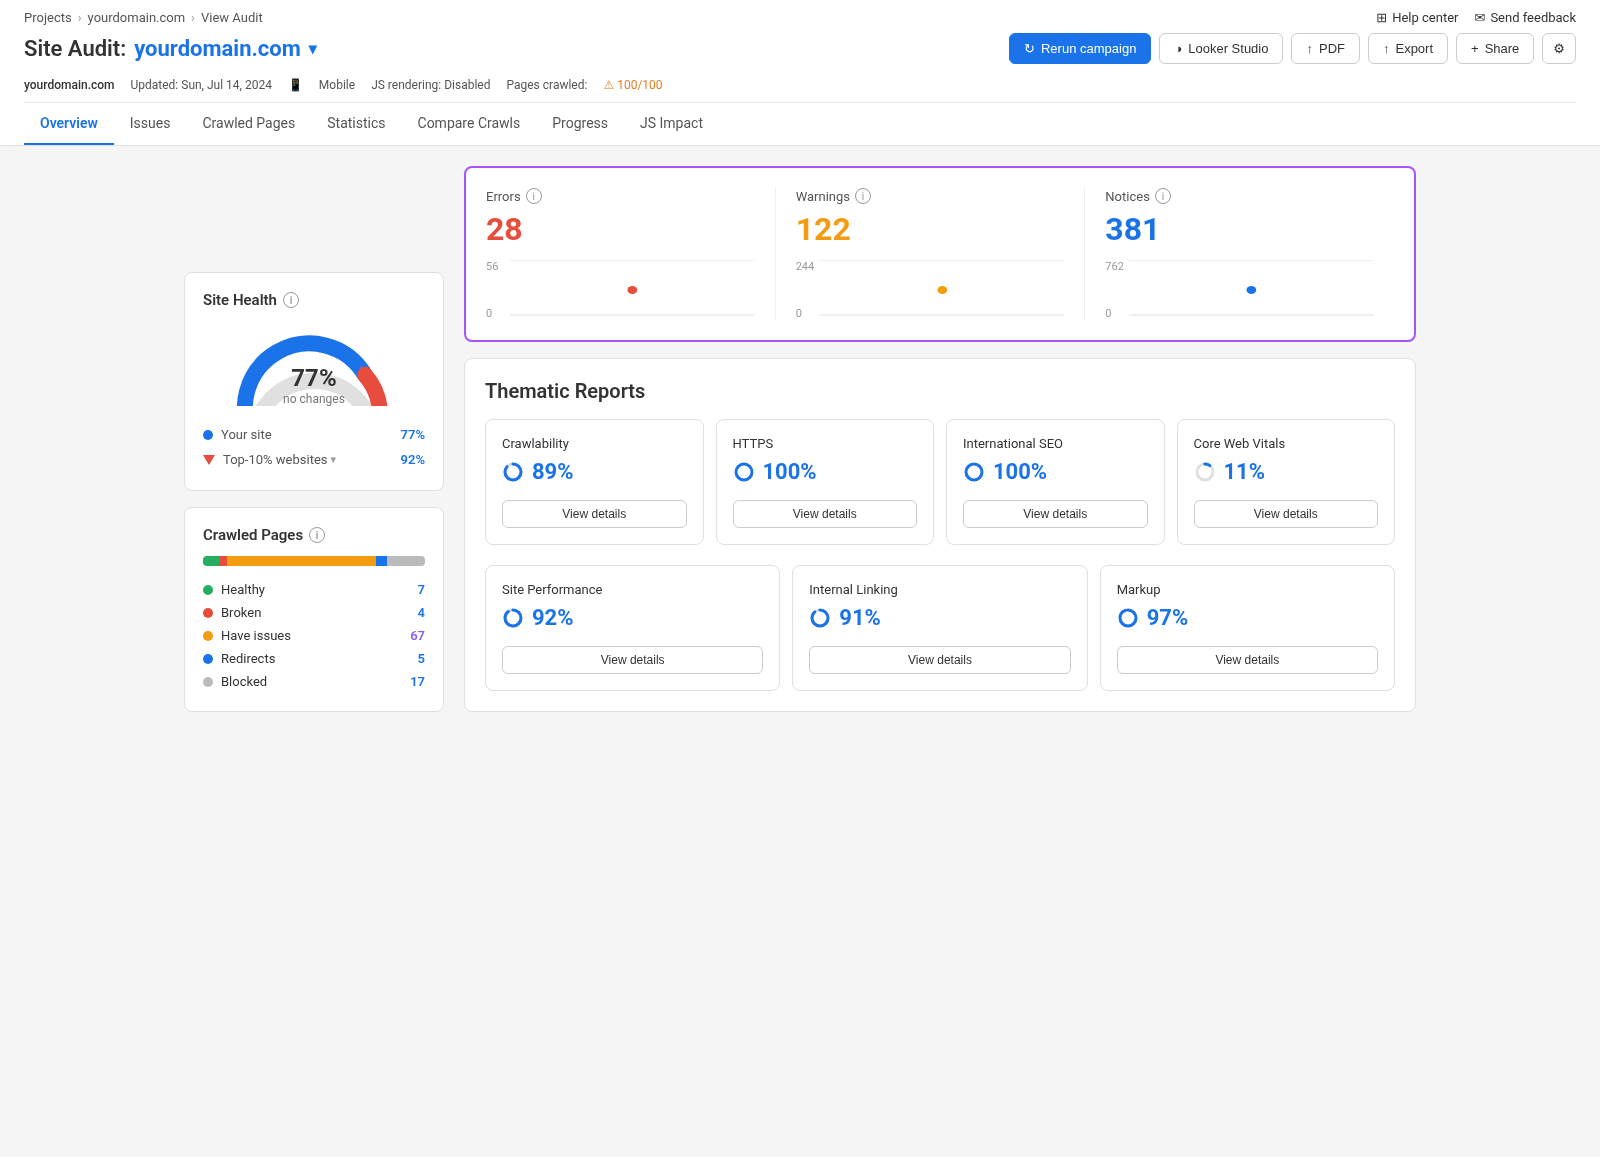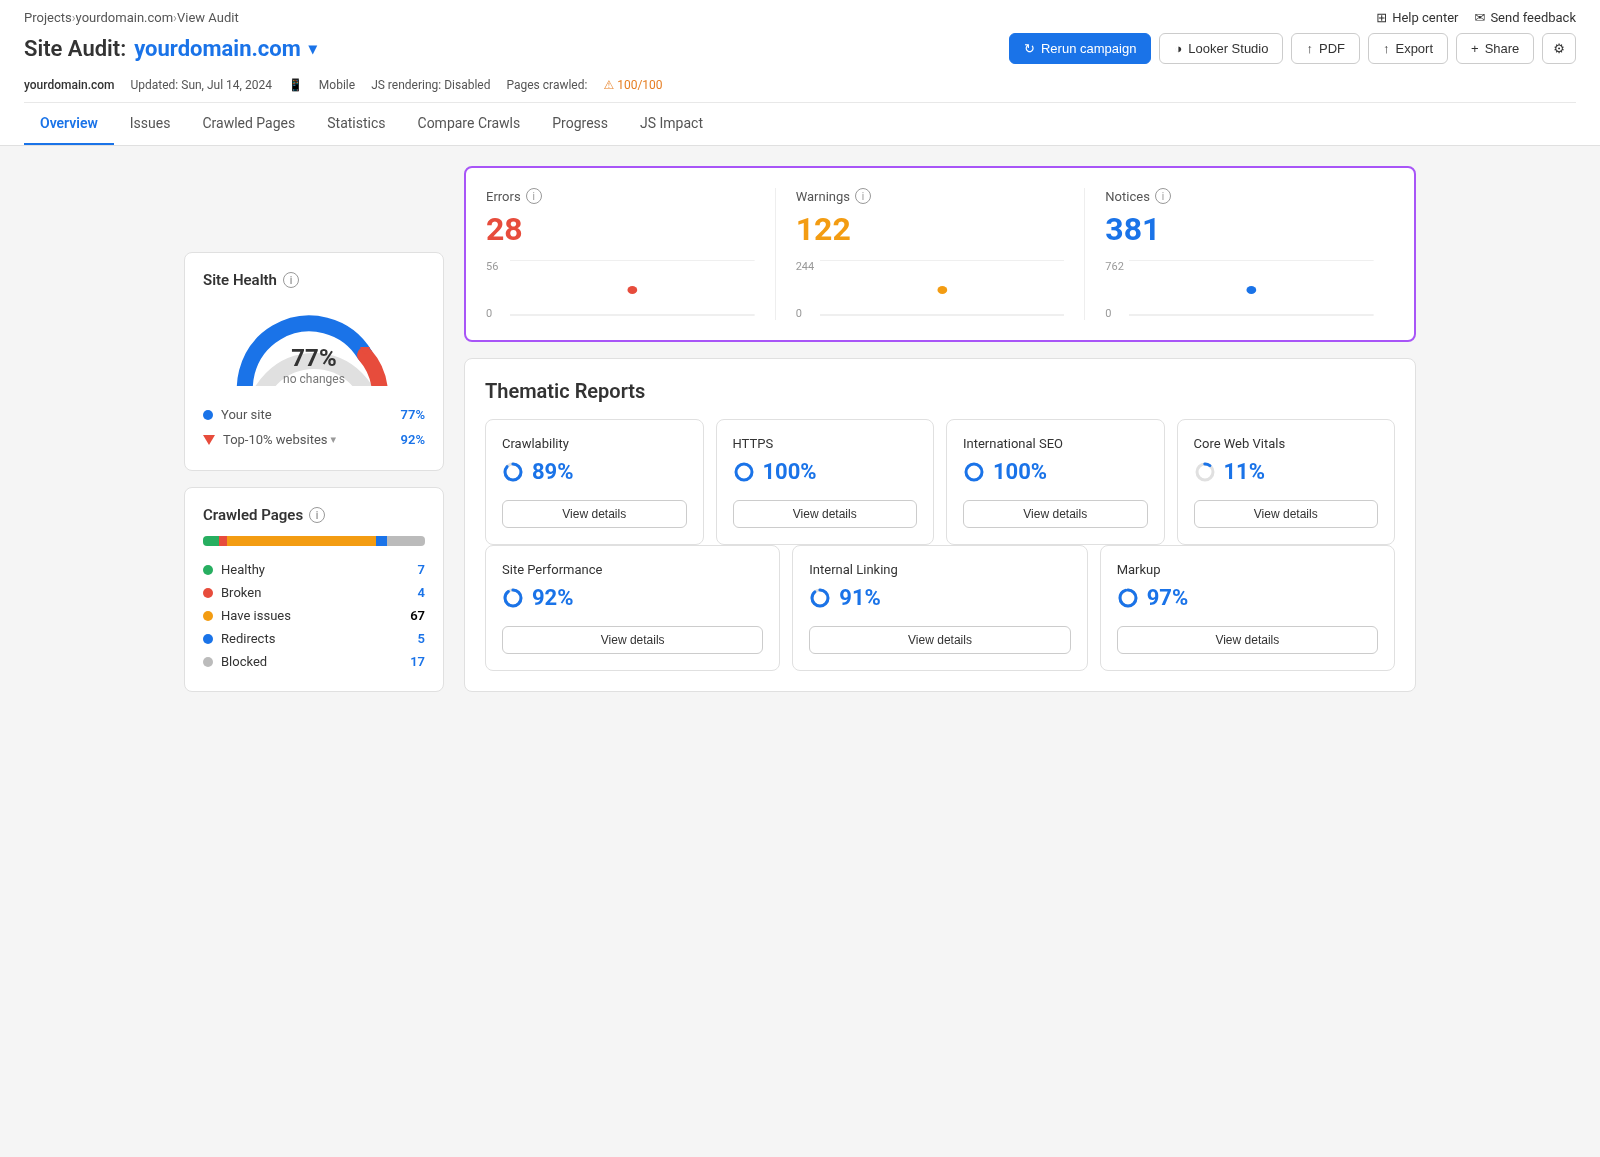--- a/index.html
+++ b/index.html
@@ -1,21 +1,21 @@
 <!DOCTYPE html>
 <html><head>
   <meta charset="utf-8">
   <style>
     * { box-sizing: border-box; margin: 0; padding: 0; }
     body { font-family: -apple-system, BlinkMacSystemFont, 'Segoe UI', Roboto, Arial, sans-serif; background: #f5f5f5; color: #333; font-size: 14px; }
     
     
     .top-bar { background: #fff; border-bottom: 1px solid #e0e0e0; padding: 0 24px; }
     .breadcrumb-row { display: flex; align-items: center; justify-content: space-between; padding: 10px 0 0; }
-    .breadcrumb { display: flex; align-items: center; gap: 0; font-size: 13px; color: #555; }
+    .breadcrumb { display: flex; align-items: center; gap: 6px; font-size: 13px; color: #555; }
     .breadcrumb span { color: #555; }
     .breadcrumb .sep { color: #999; }
     .top-actions { display: flex; align-items: center; gap: 16px; font-size: 13px; color: #333; }
     .top-actions a { color: #333; text-decoration: none; display: flex; align-items: center; gap: 5px; }
     
     .title-row { display: flex; align-items: center; justify-content: space-between; padding: 8px 0; }
     .site-audit-title { display: flex; align-items: center; gap: 8px; font-size: 22px; font-weight: 600; }
     .site-audit-title .label { color: #333; }
     .site-audit-title .domain { color: #1a73e8; font-weight: 700; }
     .site-audit-title .chevron { color: #1a73e8; font-size: 16px; cursor: pointer; }
@@ -99,21 +99,21 @@
     .thematic-title { font-size: 20px; font-weight: 600; color: #333; margin-bottom: 16px; }
     .report-card { border: 1px solid #e0e0e0; border-radius: 8px; padding: 16px; }
     .report-name { font-size: 13px; color: #333; margin-bottom: 8px; }
     .report-percent { font-size: 22px; font-weight: 700; color: #1a73e8; display: flex; align-items: center; gap: 8px; margin-bottom: 16px; }
     .view-details-btn { border: 1px solid #ccc; background: #fff; border-radius: 6px; padding: 6px 12px; font-size: 12px; color: #333; cursor: pointer; width: 100%; }
     
     
     .donut-svg { width: 22px; height: 22px; }
     
     
-    .thematic-rows { display: flex; flex-direction: column; gap: 0; }
+    .thematic-rows { display: flex; flex-direction: column; gap: 20px; }
     .thematic-row { display: grid; grid-template-columns: repeat(4, 1fr); gap: 12px; }
     .thematic-row.three { grid-template-columns: repeat(3, 1fr); }
   </style>
 </head>
 <body>
 
 <div class="top-bar">
   <div class="breadcrumb-row">
     <div class="breadcrumb">
       <span>Projects</span>
@@ -267,21 +267,21 @@
             <span class="dot" style="background:#e74c3c;"></span>
             <span>Broken</span>
           </div>
           <span style="color:#1a73e8;font-weight:600;">4</span>
         </div>
         <div class="page-legend-item">
           <div style="display:flex;align-items:center;">
             <span class="dot" style="background:#f39c12;"></span>
             <span>Have issues</span>
           </div>
-          <span style="color:#000000;font-weight:600;">67</span>
+          <span style="color:#8b5cf6;font-weight:600;">67</span>
         </div>
         <div class="page-legend-item">
           <div style="display:flex;align-items:center;">
             <span class="dot" style="background:#1a73e8;"></span>
             <span>Redirects</span>
           </div>
           <span style="color:#1a73e8;font-weight:600;">5</span>
         </div>
         <div class="page-legend-item">
           <div style="display:flex;align-items:center;">

